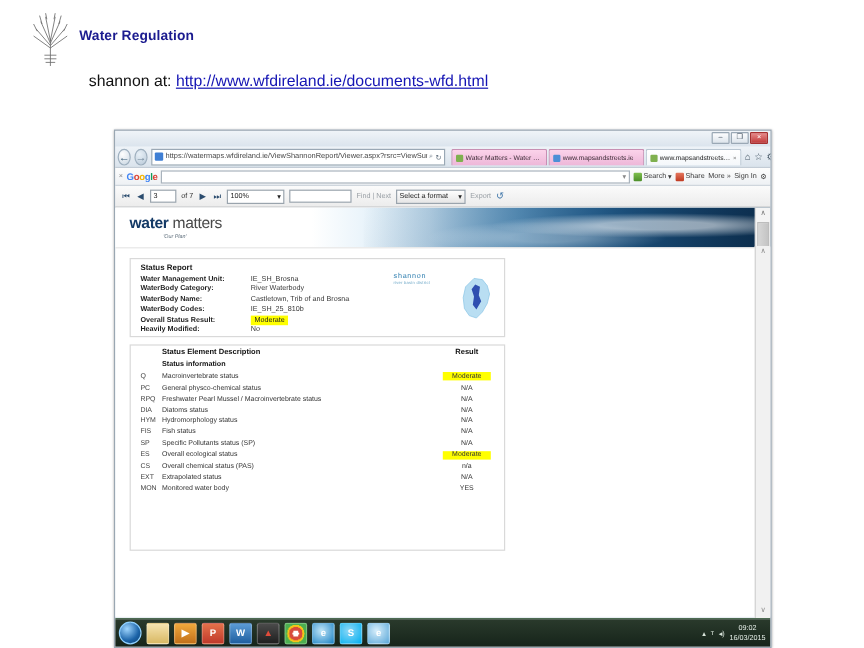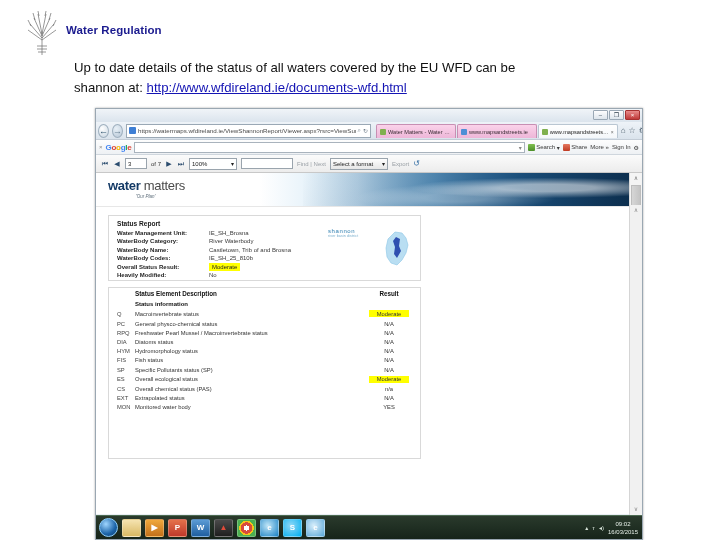--- a/index.html
+++ b/index.html
@@ -262,21 +262,20 @@
     <g stroke="#6b6b6b" stroke-width="0.7" fill="none">
       <path d="M20 47 L20 24 M20 28 L12 10 M20 28 L28 10 M20 30 L8 16 M20 30 L32 16 M20 26 L16 6 M20 26 L24 6 M20 32 L6 22 M20 32 L34 22"></path>
       <path d="M13 12 L11 5 M27 12 L29 5 M17 8 L16 3 M23 8 L24 3 M9 18 L6 12 M31 18 L34 12"></path>
       <path d="M16 44 h8 M15 41 h10 M15 38 h10"></path>
     </g>
   </svg>
 
   <div class="slide-title">Water Regulation</div>
 
   <div class="body-text">
-    <div>Up to date details of the status of all waters covered by the EU WFD can be</div>
     <div><span>shannon at: </span><a class="lnk" href="#">http://www.wfdireland.ie/documents-wfd.html</a></div>
   </div>
 
   <div id="browser">
 
     <div class="chrome-top">
       <div class="wincontrols">
         <div class="wc">–</div>
         <div class="wc">❐</div>
         <div class="wc close">×</div>

